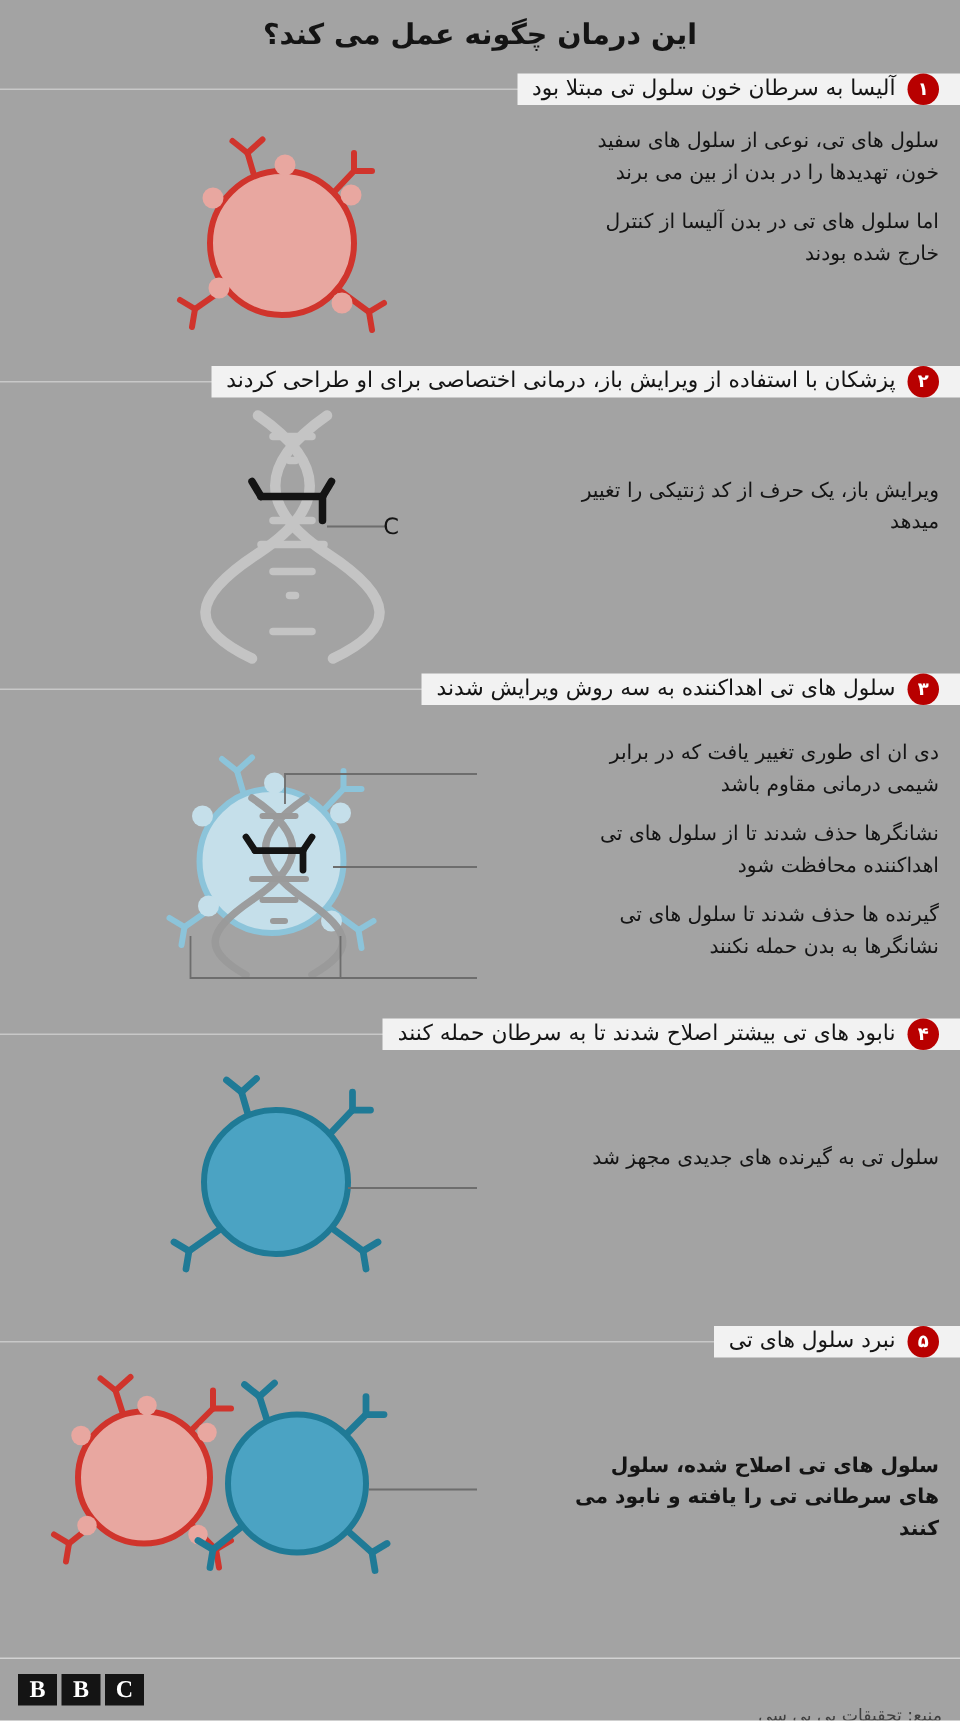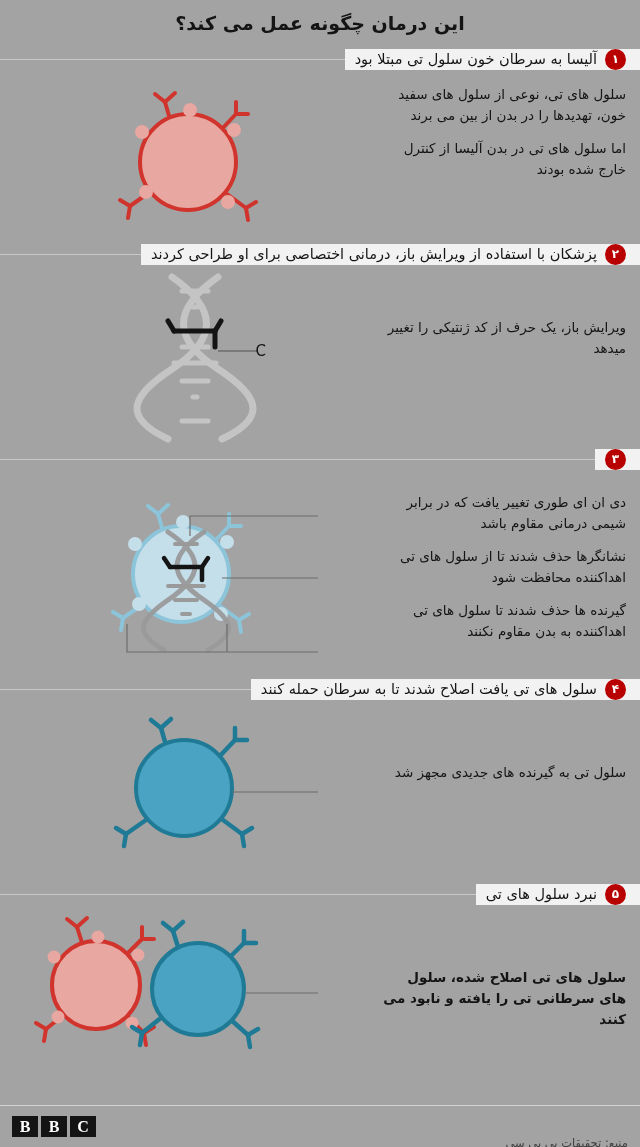--- a/index.html
+++ b/index.html
@@ -205,27 +205,28 @@
         </svg>
       </div>
     </div>
   </div>
 
   <div class="sec">
     <div class="step-header">
       <div class="bar"></div>
       <div class="inner">
         <div class="num">۳</div>
+        <div class="step-title">سلول های تی اهداکننده به سه روش ویرایش شدند</div>
       </div>
     </div>
     <div class="row" style="height:200px;">
       <div class="text-col" style="padding-top:18px;">
         <div class="para">دی ان ای طوری تغییر یافت که در برابر شیمی درمانی مقاوم باشد</div>
         <div class="para">نشانگرها حذف شدند تا از سلول های تی اهداکننده محافظت شود</div>
-        <div class="para">گیرنده ها حذف شدند تا سلول های تی اهداکننده به بدن مقاوم نکنند</div>
+        <div class="para">گیرنده ها حذف شدند تا سلول های تی نشانگرها به بدن حمله نکنند</div>
       </div>
       <div class="art-col">
         <svg width="340" height="200" viewBox="0 0 340 200">
           <g stroke="#8cc4da" stroke-width="4" fill="none" stroke-linecap="round">
             <path d="M143 64 L136 40"></path>
             <path d="M136 40 L126 32"></path>
             <path d="M136 40 L146 31"></path>
             <path d="M190 70 L207 52"></path>
             <path d="M207 52 L207 40"></path>
             <path d="M207 52 L219 52"></path>
@@ -269,21 +270,21 @@
         </svg>
       </div>
     </div>
   </div>
 
   <div class="sec">
     <div class="step-header">
       <div class="bar"></div>
       <div class="inner">
         <div class="num">۴</div>
-        <div class="step-title">سلول های تی یافت اصلاح شدند تا به سرطان حمله کنند</div>
+        <div class="step-title">نابود های تی بیشتر اصلاح شدند تا به سرطان حمله کنند</div>
       </div>
     </div>
     <div class="row">
       <div class="text-col" style="padding-top:58px;">
         <div class="para">سلول تی به گیرنده های جدیدی مجهز شد</div>
       </div>
       <div class="art-col">
         <svg width="340" height="175" viewBox="0 0 340 175">
           <g stroke="#1f7a96" stroke-width="4.5" fill="none" stroke-linecap="round">
             <path d="M146 48 L139 24"></path>

